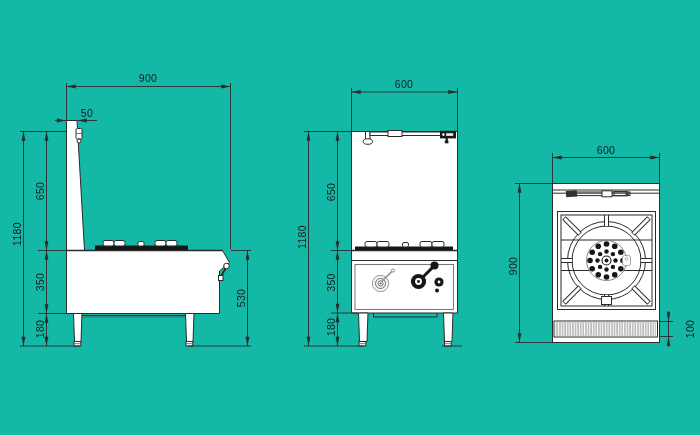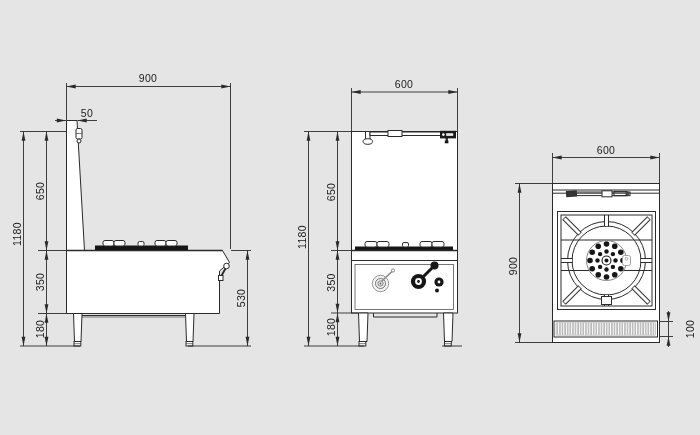--- a/index.html
+++ b/index.html
@@ -1,16 +1,16 @@
 <!DOCTYPE html>
 <html><head>
 <meta charset="utf-8">
 <style>
   html,body { margin:0; padding:0; background:#ffffff; }
-  .stage { position:relative; width:700px; height:435px; background:#e5e5e5; overflow:hidden; }
+  .stage { position:relative; width:700px; height:435px; background:#14b8a6; overflow:hidden; }
   svg { display:block; }
   .ln  { stroke:#2b2b2b; stroke-width:1; fill:none; }
   .lnf { stroke:#2b2b2b; stroke-width:1; fill:#ffffff; }
   .lnt { stroke:#2b2b2b; stroke-width:1.5; fill:none; }
   .thin{ stroke:#555555; stroke-width:0.8; fill:none; }
   .dim { stroke:#2b2b2b; stroke-width:0.9; fill:none; }
   .dark{ fill:#161616; stroke:none; }
   .bar5{ stroke:#2b2b2b; stroke-width:5; fill:none; }
   .bar3{ stroke:#ffffff; stroke-width:3; fill:none; }
   .dimtxt { font-family:"Liberation Sans", sans-serif; font-size:10.5px; fill:#1b1b1b; letter-spacing:0.3px; }

